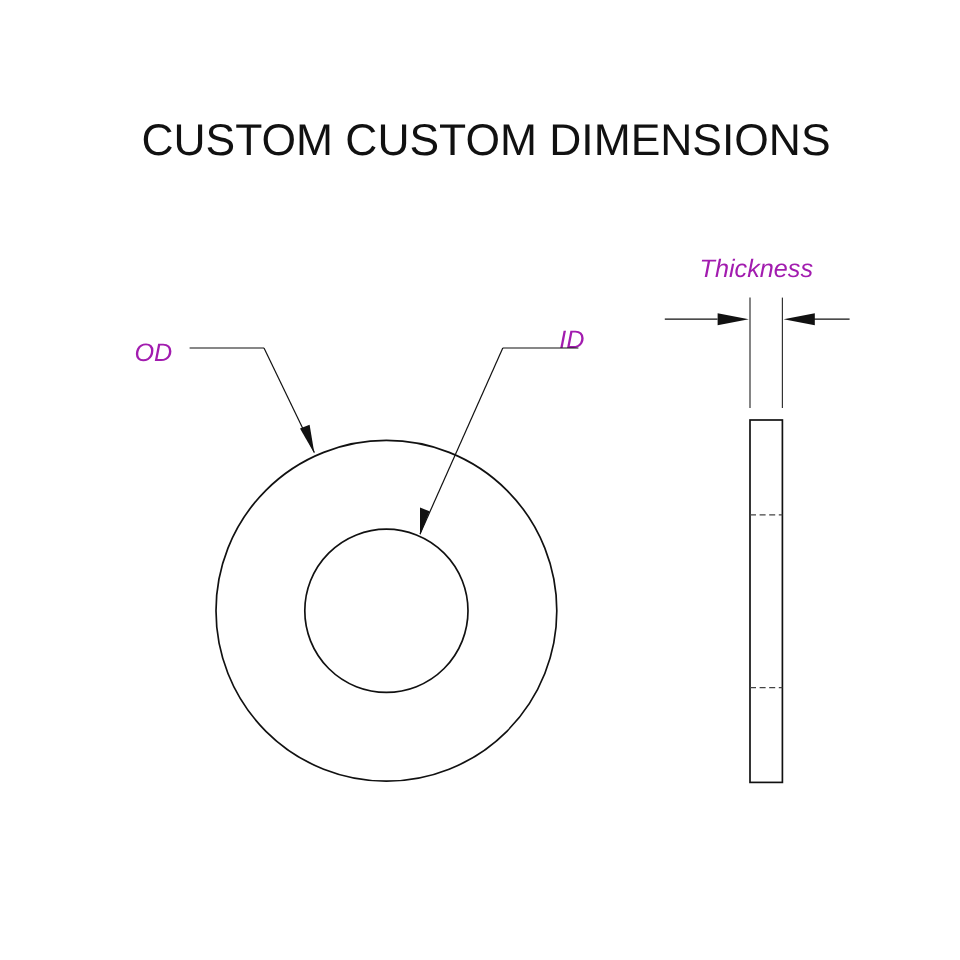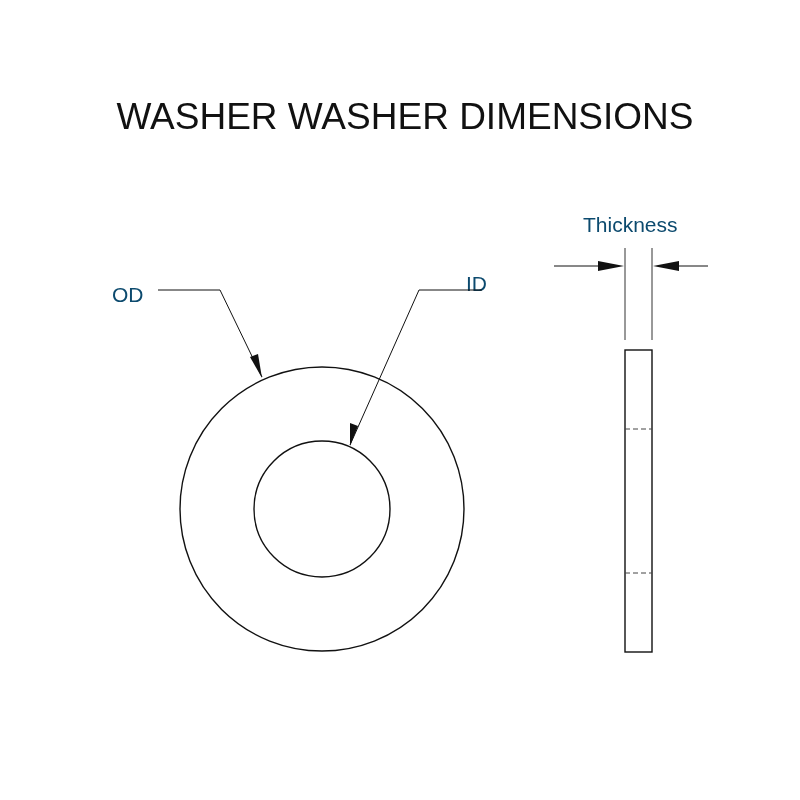--- a/index.html
+++ b/index.html
@@ -1,27 +1,27 @@
 <!DOCTYPE html>
 <html><head>
 <meta charset="utf-8">
 <style>
   html, body { margin: 0; padding: 0; background: #ffffff; }
   body { width: 800px; height: 800px; position: relative; overflow: hidden; font-family: "Liberation Sans", sans-serif; }
   #title { position: absolute; left: 0; width: 800px; top: 96px; text-align: center; font-size: 37px; color: #111; letter-spacing: 0px; padding-left: 10px; box-sizing: border-box; }
-  .lbl { position: absolute; font-size: 21px; color: #0c4a6e; }
+  .lbl { position: absolute; font-size: 21px; color: #a21caf; font-style: italic; }
   #lbl-od { left: 112px; top: 272px; margin-top: 11px; }
   #lbl-id { left: 466px; top: 272px; }
   #lbl-th { left: 583px; top: 213px; }
   svg { position: absolute; left: 0; top: 0; }
 </style>
 </head>
 <body>
 
-<div id="title">WASHER WASHER DIMENSIONS</div>
+<div id="title">CUSTOM CUSTOM DIMENSIONS</div>
 
 <div id="lbl-od" class="lbl">OD</div>
 <div id="lbl-id" class="lbl">ID</div>
 <div id="lbl-th" class="lbl">Thickness</div>
 
 <svg width="800" height="800" viewBox="0 0 800 800">
   <defs>
     <marker id="arr" viewBox="0 0 10 10" refX="10" refY="5" markerWidth="18" markerHeight="7" markerUnits="userSpaceOnUse" orient="auto">
       <path d="M0,0 L10,5 L0,10 z" fill="#111"></path>
     </marker>

